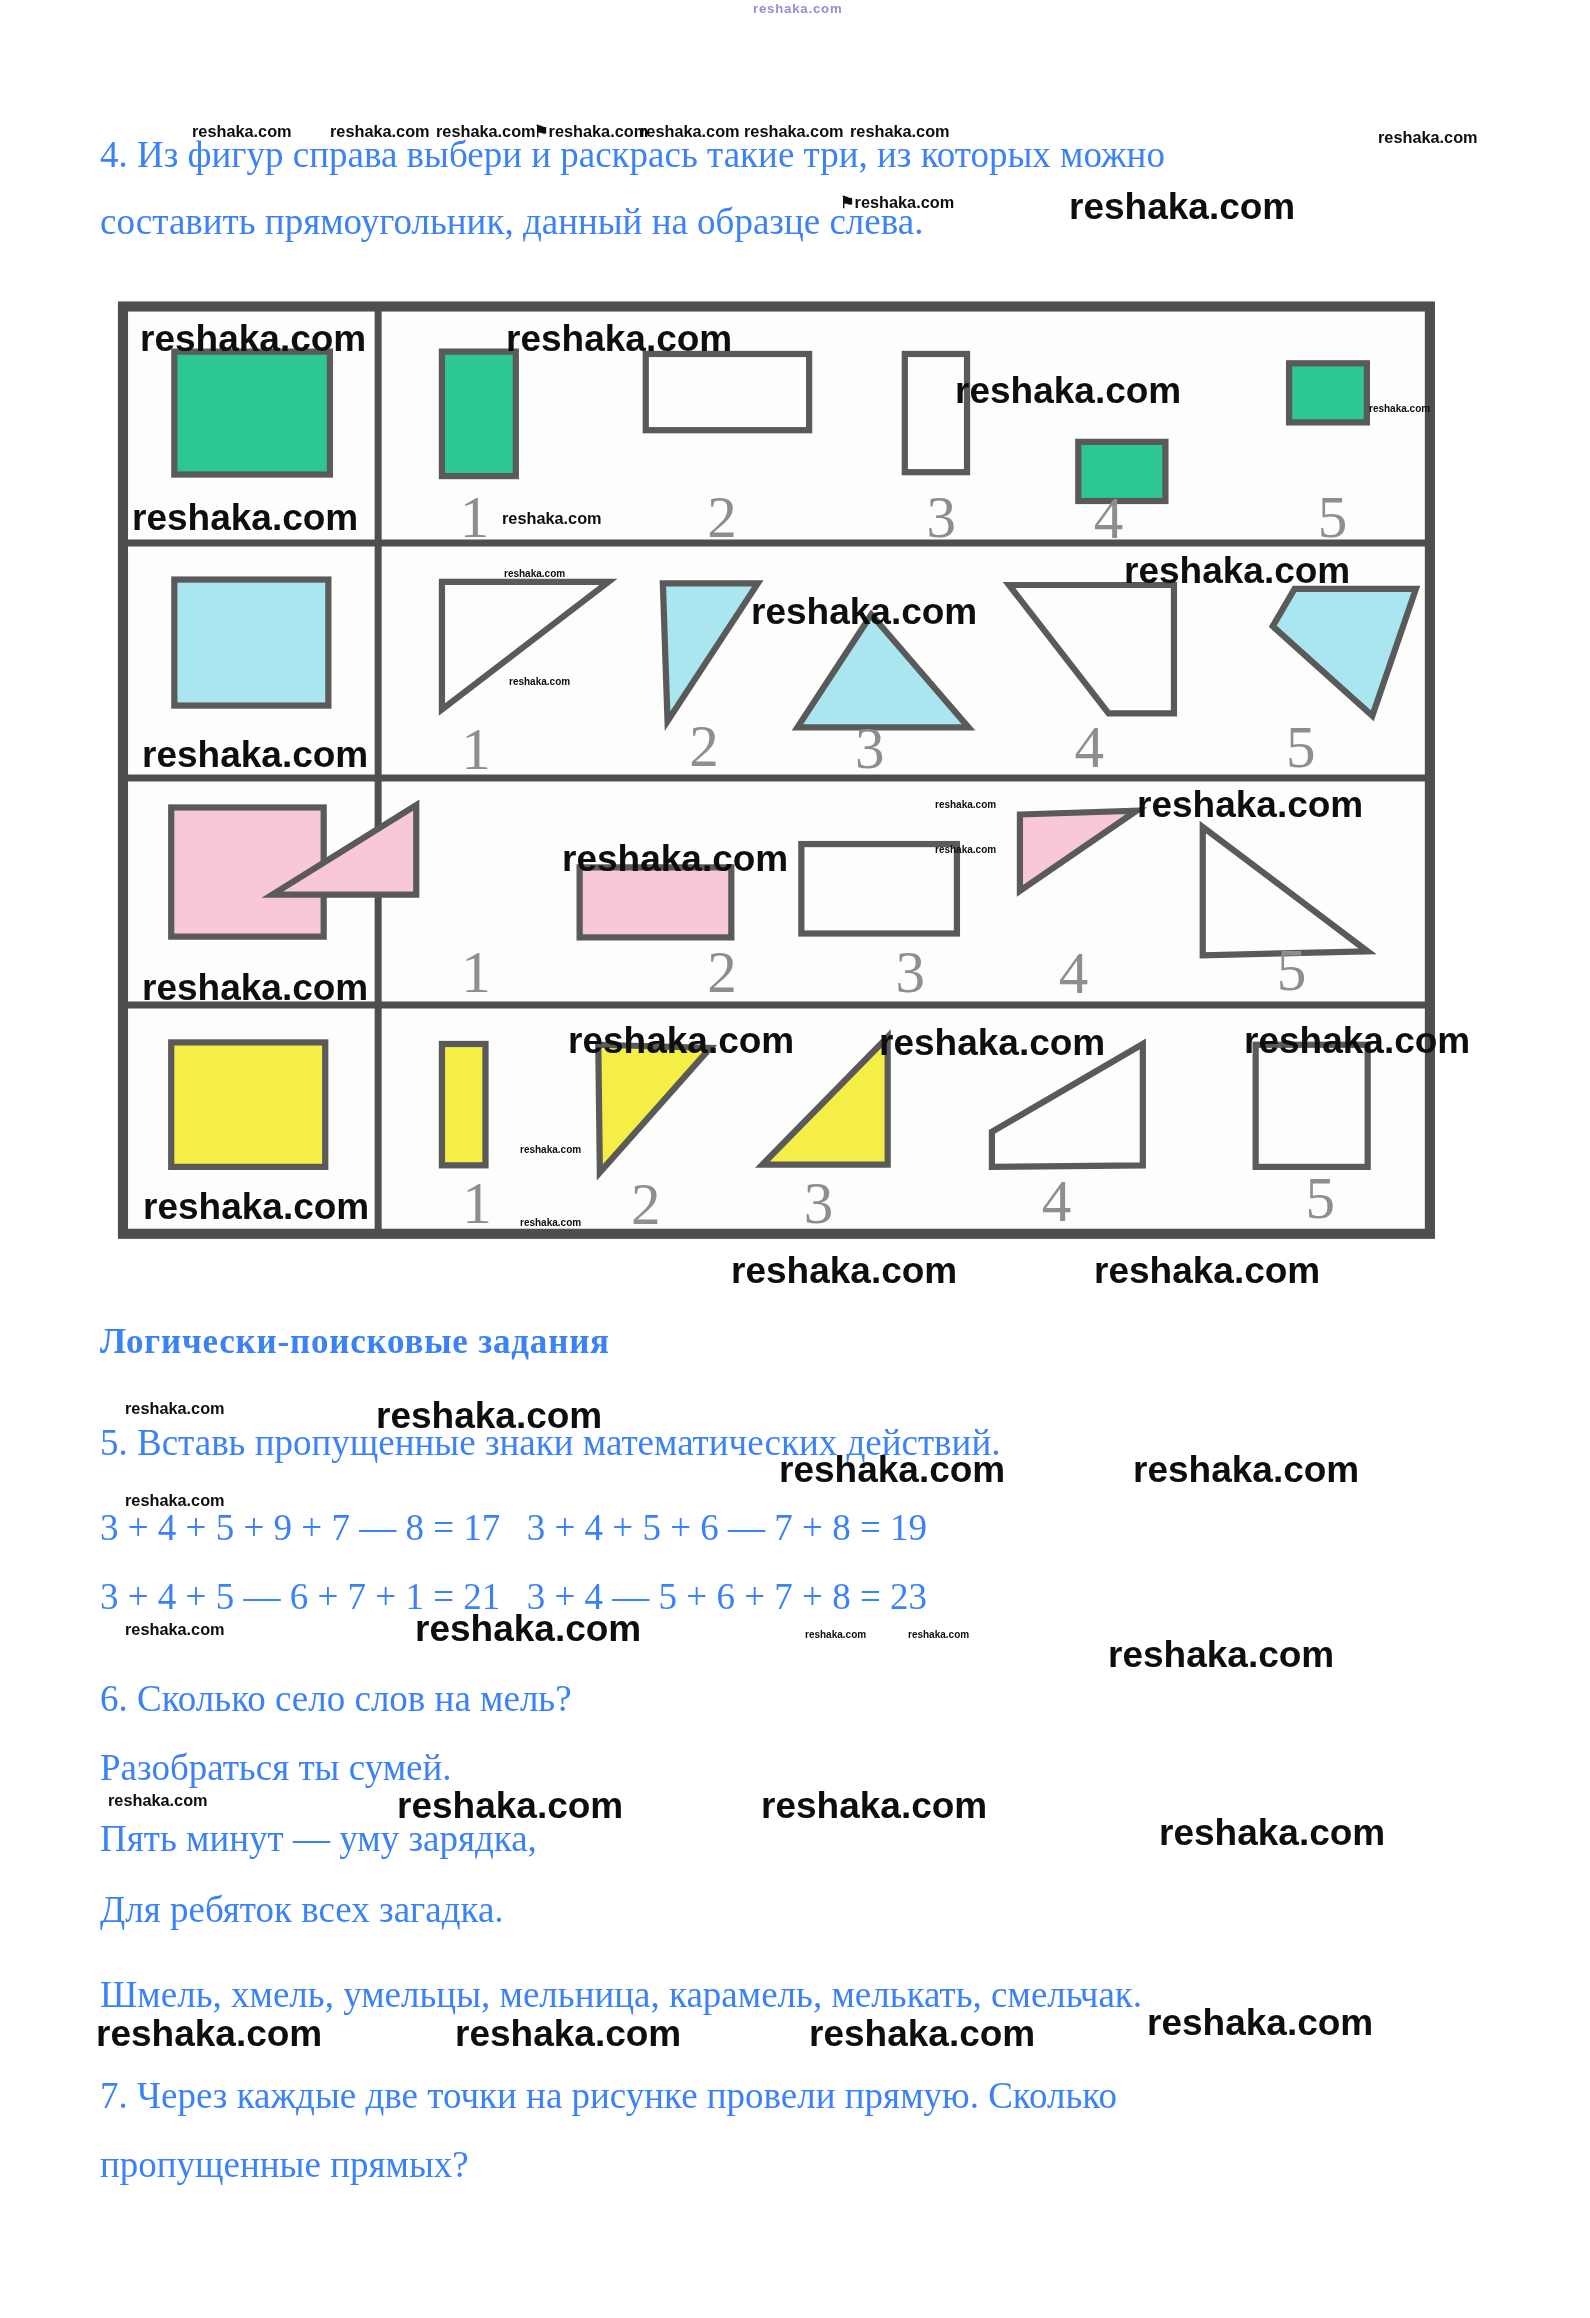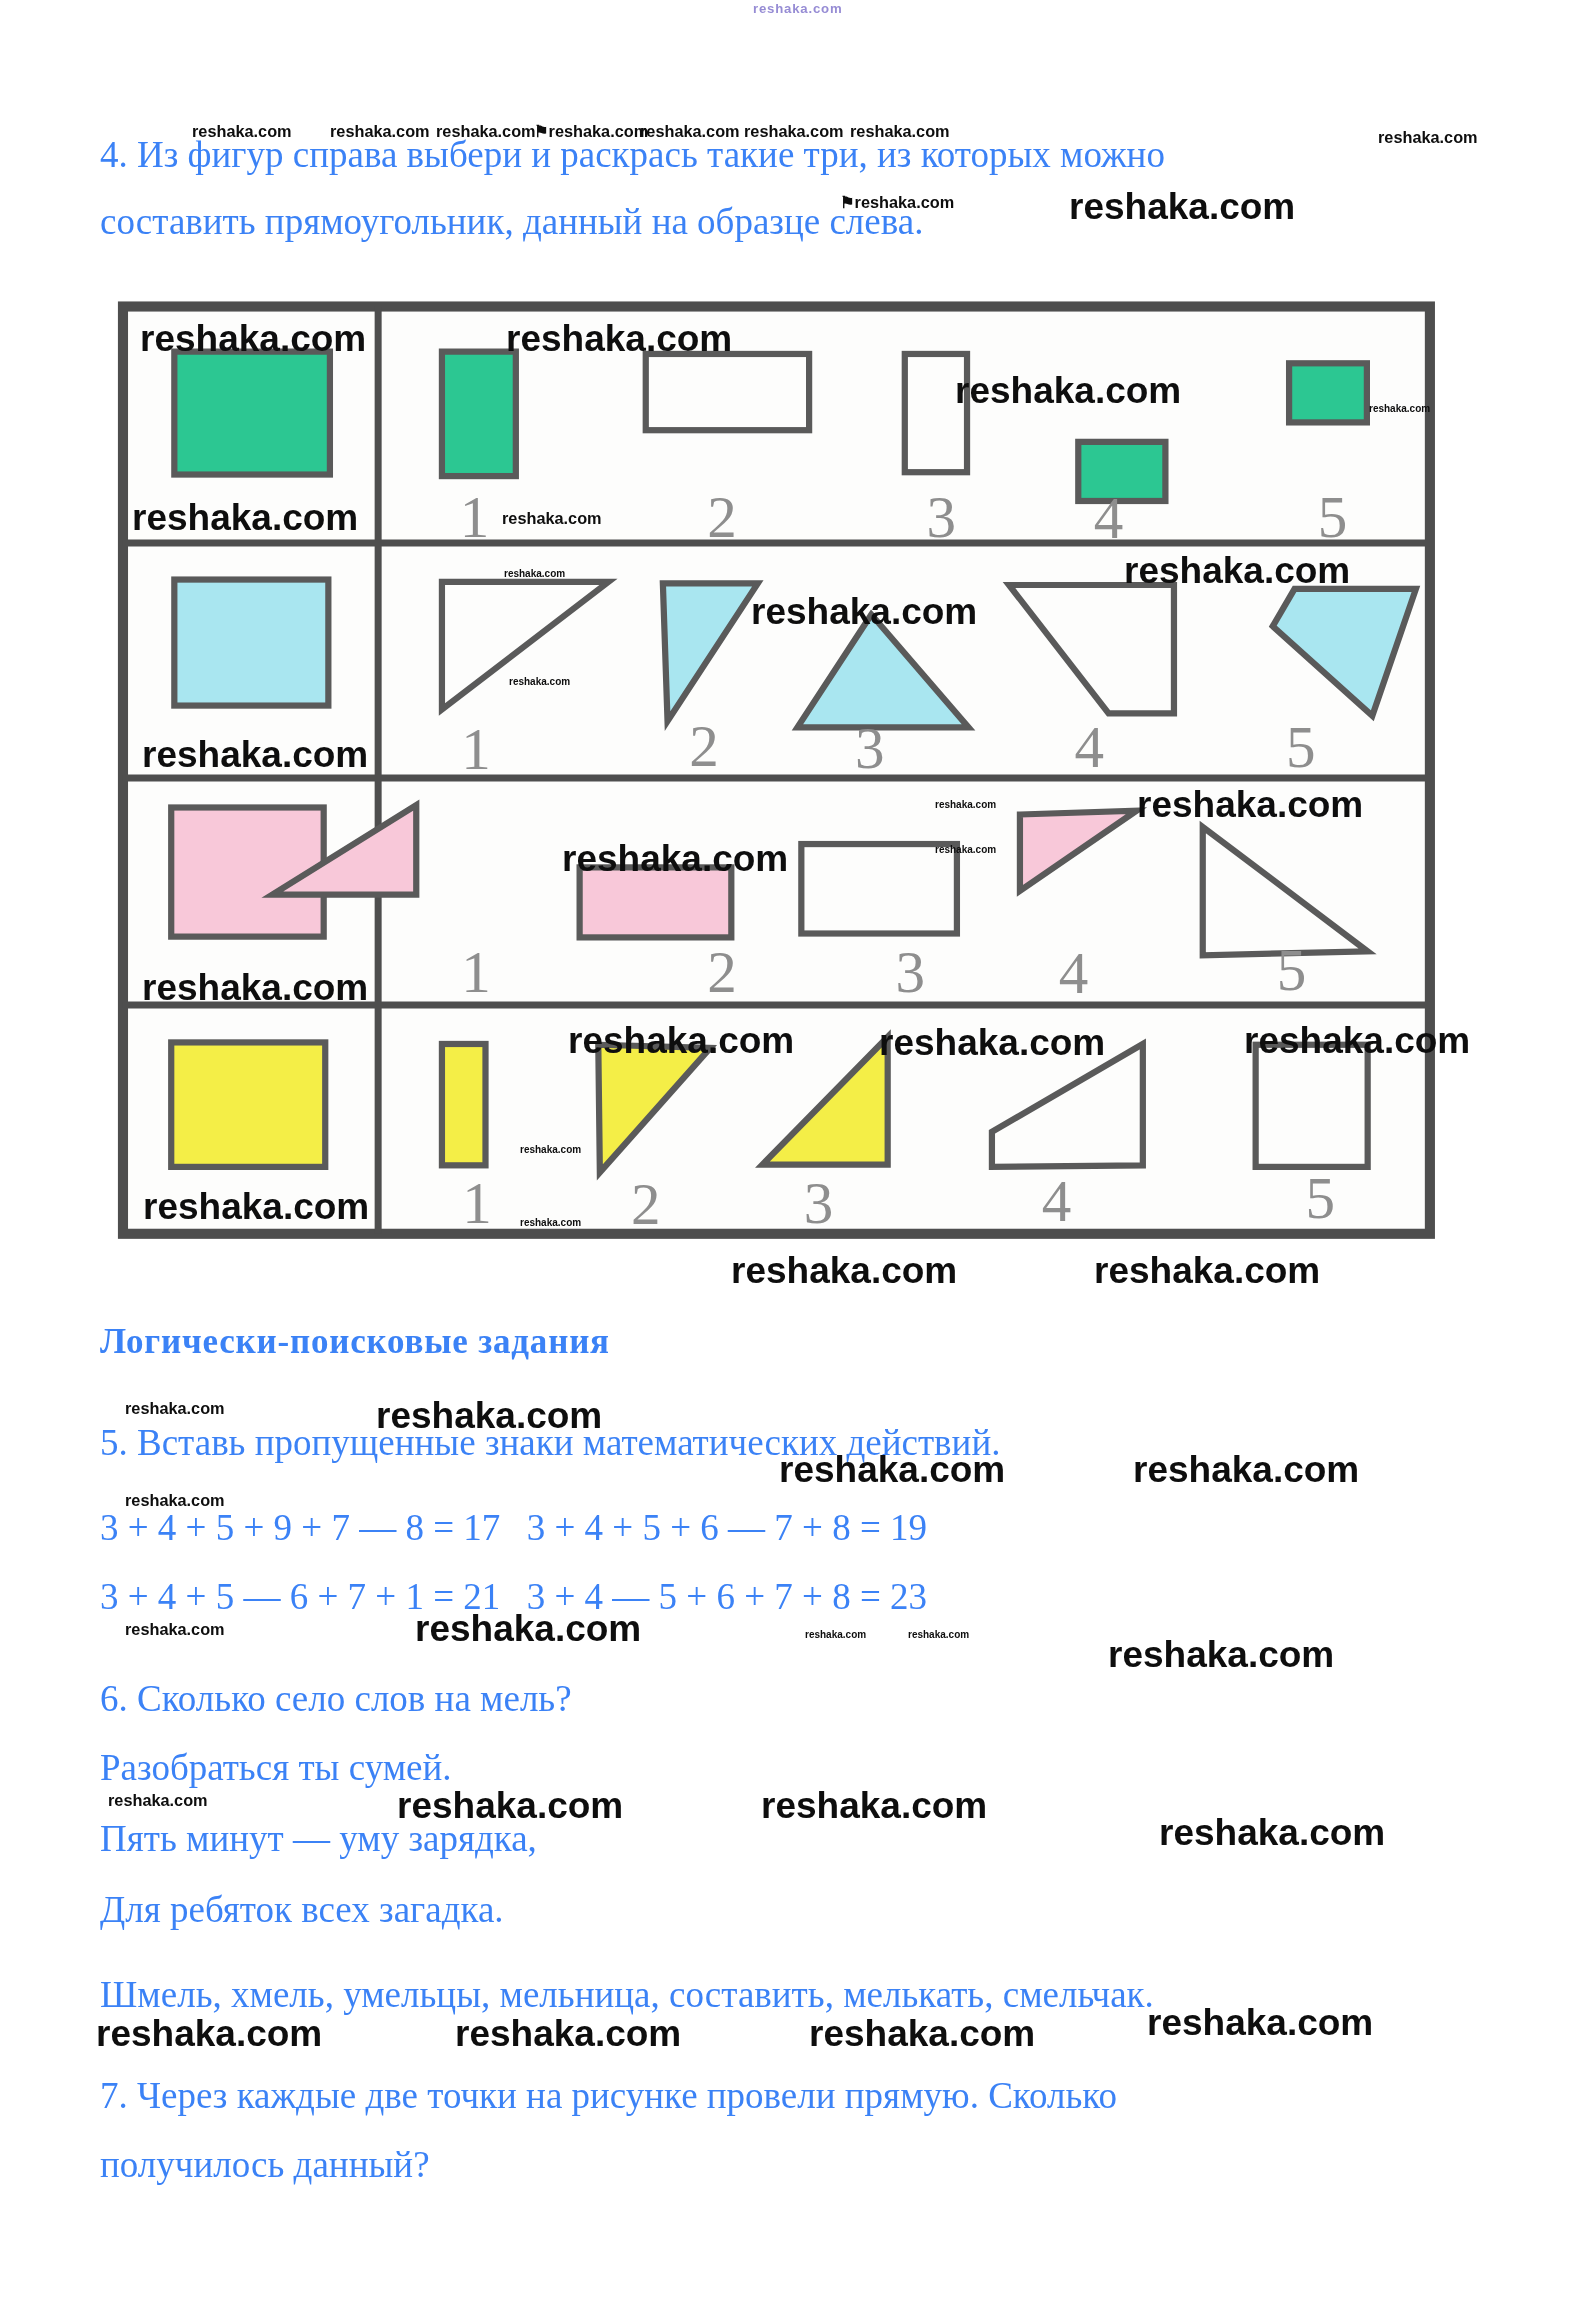--- a/index.html
+++ b/index.html
@@ -110,24 +110,24 @@
     <span>3 + 4 + 5 + 9 + 7 — 8 = 17</span><span class="eqgap"></span><span>3 + 4 + 5 + 6 — 7 + 8 = 19</span>
   </div>
   <div class="line" style="top:1576px">
     <span>3 + 4 + 5 — 6 + 7 + 1 = 21</span><span class="eqgap"></span><span>3 + 4 — 5 + 6 + 7 + 8 = 23</span>
   </div>
 
   <div class="line" style="top:1678px">6. Сколько село слов на мель?</div>
   <div class="line" style="top:1747px">Разобраться ты сумей.</div>
   <div class="line" style="top:1818px">Пять минут — уму зарядка,</div>
   <div class="line" style="top:1889px">Для ребяток всех загадка.</div>
-  <div class="line" style="top:1974px">Шмель, хмель, умельцы, мельница, составить, мелькать, смельчак.</div>
+  <div class="line" style="top:1974px">Шмель, хмель, умельцы, мельница, карамель, мелькать, смельчак.</div>
 
   <div class="line" style="top:2075px">7. Через каждые две точки на рисунке провели прямую. Сколько</div>
-  <div class="line" style="top:2144px">получилось данный?</div>
+  <div class="line" style="top:2144px">пропущенные прямых?</div>
 
   <div id="wm-layer">
       <div class="wm top" style="left: 753px; top: 2.3px;">reshaka.com</div>
       <div class="wm sm" style="left: 192px; top: 123px;">reshaka.com</div>
       <div class="wm sm" style="left: 330px; top: 123px;">reshaka.com</div>
       <div class="wm sm" style="left: 436px; top: 123px;">reshaka.com</div>
       <div class="wm sm" style="left: 534px; top: 123px;">⚑reshaka.com</div>
       <div class="wm sm" style="left: 640px; top: 123px;">reshaka.com</div>
       <div class="wm sm" style="left: 744px; top: 123px;">reshaka.com</div>
       <div class="wm sm" style="left: 850px; top: 123px;">reshaka.com</div>

